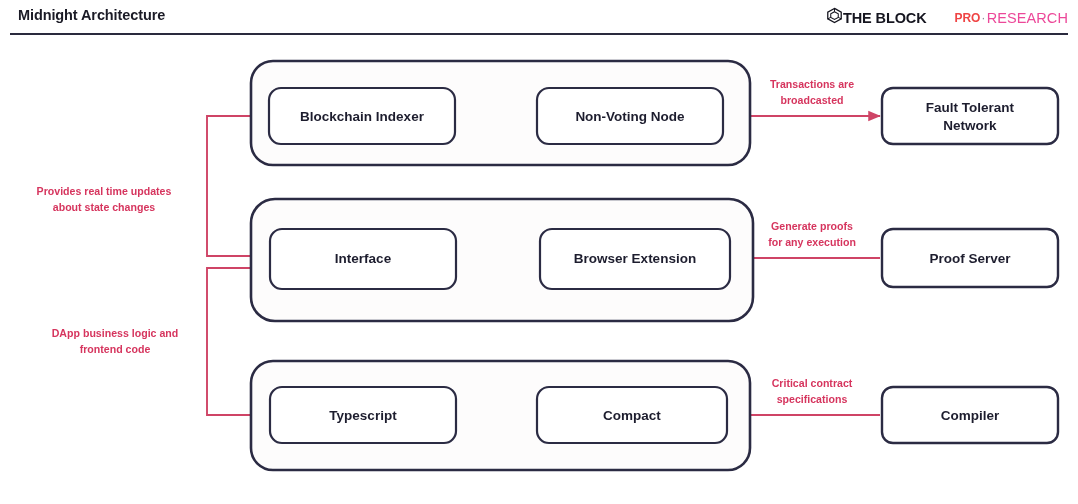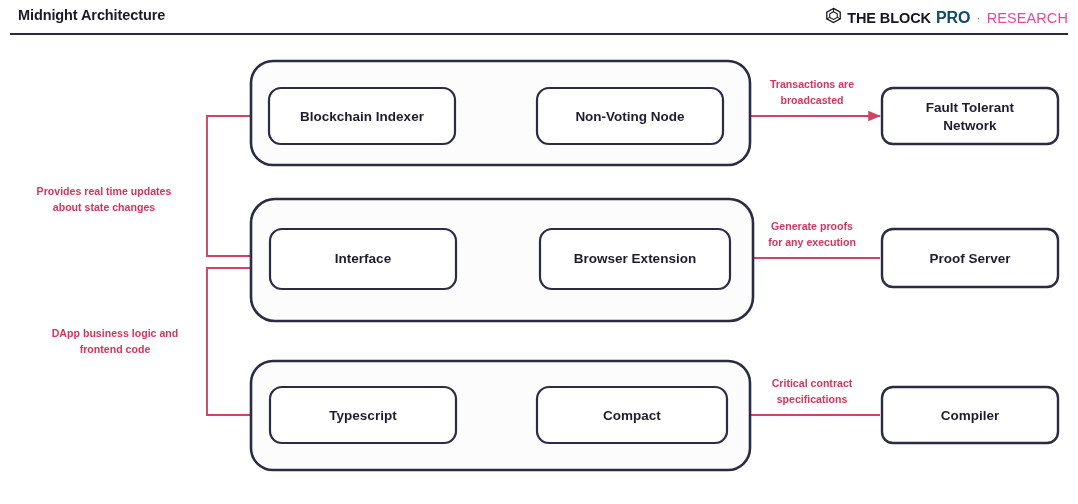--- a/index.html
+++ b/index.html
@@ -31,35 +31,35 @@
     font-weight: bold;
     color: #1b1b26;
     letter-spacing: -0.1px;
   }
   #brand {
     position: absolute;
     right: 10px;
     top: 7px;
     display: flex;
     align-items: center;
-    gap: 5px;
     white-space: nowrap;
   }
   #brand .hex-icon { display: block; }
   .brand-the-block {
     font-size: 14.5px;
     font-weight: bold;
     color: #15151f;
     letter-spacing: -0.1px;
   }
   .brand-pro {
-    font-size: 16px;
-    font-weight: bold;
-    color: #0c4a6e;
+    font-size: 12px;
+    font-weight: bold;
+    color: #ef4444;
     letter-spacing: -0.1px;
+    margin-left: 28px;
   }
   .brand-dot {
     font-size: 13px;
     color: #8d8d98;
     padding: 0 1px;
   }
   .brand-research {
     font-size: 14.5px;
     font-weight: normal;
     color: #ec4899;

